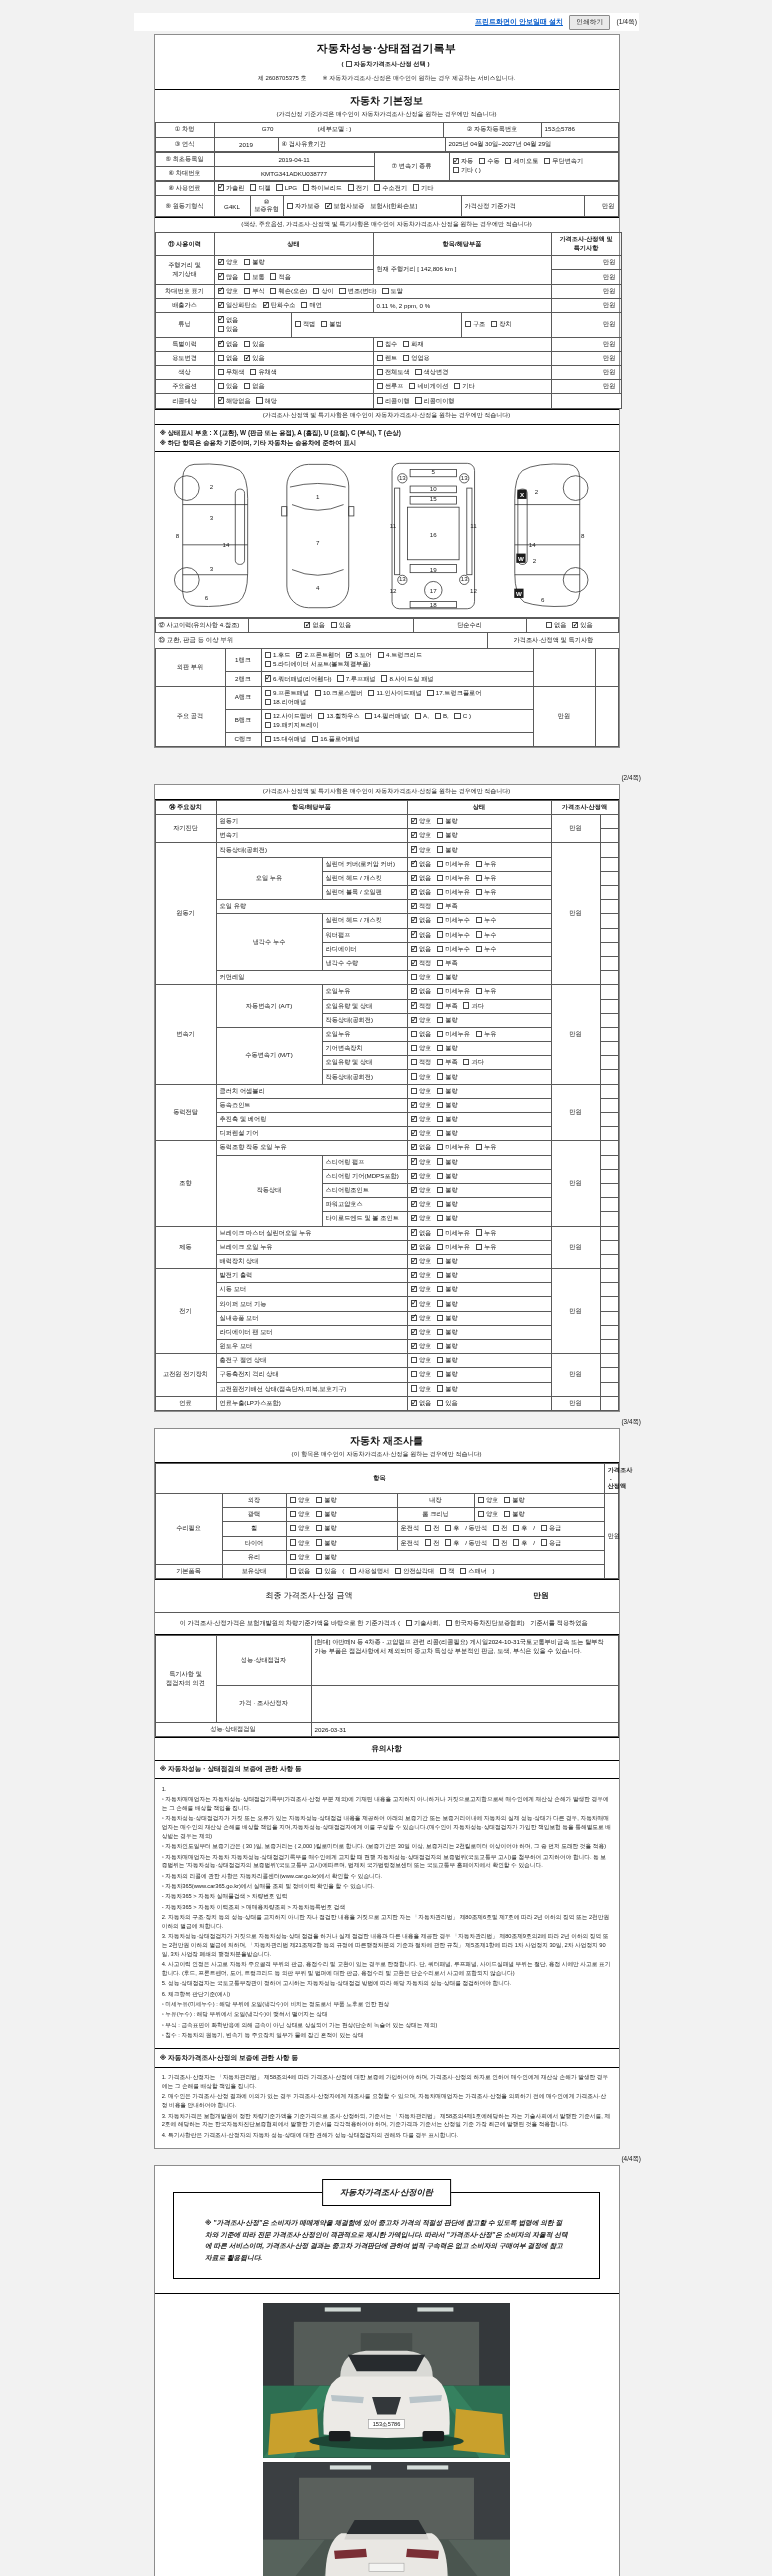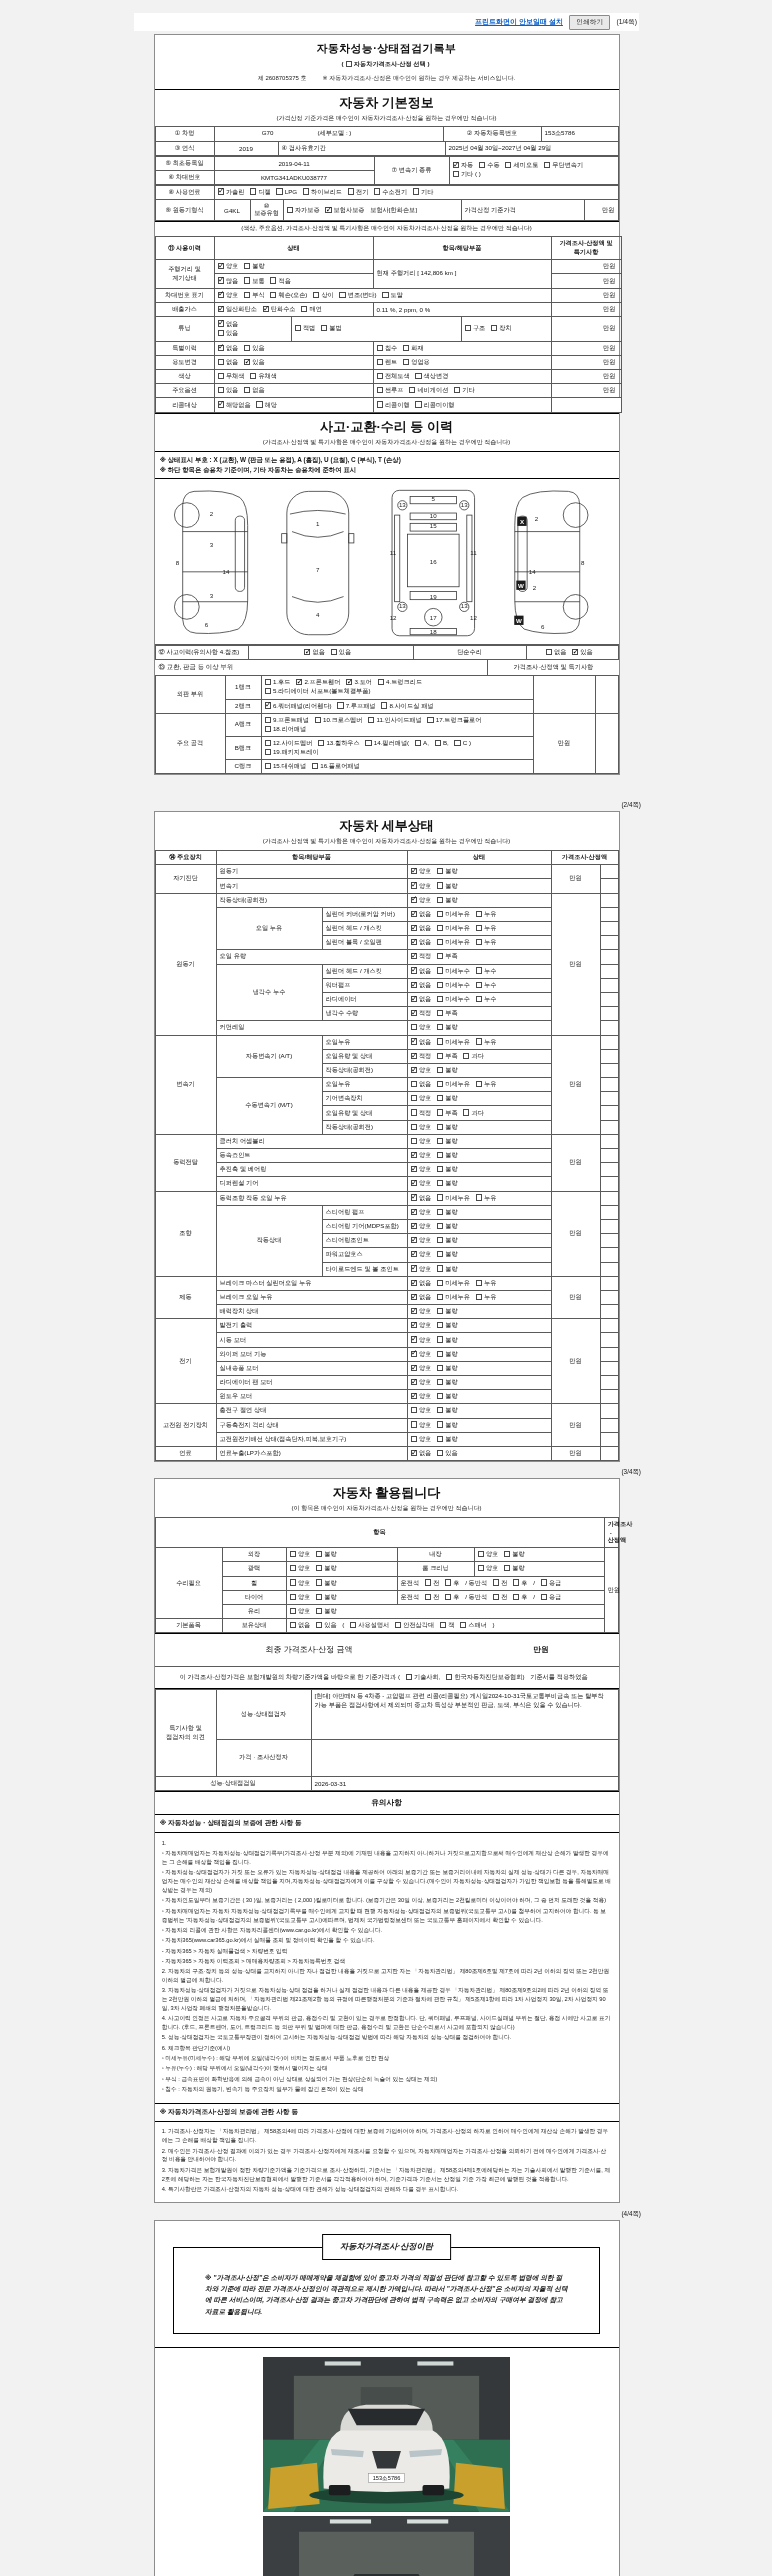--- a/index.html
+++ b/index.html
@@ -20,21 +20,21 @@
   #p2{min-height:580px;margin-bottom:4.1px;}
   #p3{margin-bottom:4.1px;}
   #p4{margin-bottom:10.3px;}
   .doc-head{text-align:center;padding:7.2px 0 5.2px;border-bottom:1px solid #000;}
   .doc-title{font-size:10.8px;font-weight:bold;letter-spacing:0.5px;}
   .doc-sub{font-size:8.2px;font-weight:bold;margin-top:3.1px;}
   .doc-sub .opt{margin-right:2.1px;}
   .doc-meta{font-size:6px;margin-top:5.2px;color:#222;}
   .doc-meta span{margin:0 7.2px;}
   .sec{border-bottom:1px solid #000;}
-  .sec-title{font-size:13px;font-weight:bold;text-align:center;padding:4.6px 0 0.5px;}
+  .sec-title{font-size:10px;font-weight:bold;text-align:center;padding:4.6px 0 0.5px;}
   .sec-note{font-size:6px;text-align:center;padding:1.5px 0 3.6px;}
   table{border-collapse:collapse;width:100%;table-layout:fixed;margin-top:-0.5px;}
   td{border:0.5px solid #5a5a5a;padding:2.1px 3.1px;font-size:6.2px;vertical-align:middle;word-break:keep-all;}
   td.lab{font-weight:normal;text-align:center;background:#fff;}
   td.c{text-align:center;}
   td.l{text-align:left;}
   td.r{text-align:right;}
   td.head{text-align:center;font-weight:bold;}
   td.price{text-align:right;padding-right:5.2px;}
   td.pricec{text-align:center;}
@@ -282,21 +282,20 @@
         <td class="lab">리콜대상</td>
         <td colspan="2"><span class="opt"><span class="cb on"></span><span>해당없음</span></span><span class="opt"><span class="cb"></span><span>해당</span></span></td>
         <td colspan="2"><span class="opt"><span class="cb"></span><span>리콜이행</span></span><span class="opt"><span class="cb"></span><span>리콜미이행</span></span></td>
         <td colspan="2" class="blankcol"></td>
       </tr>
     </tbody>
       </table>
   </div>
 
   <div class="sec" style="border-bottom:none">
-    <div class="sec-title">사고·교환·수리 등 이력</div>
     <div class="sec-note" style="border-bottom:1px solid #000">(가격조사·산정액 및 특기사항은 매수인이 자동차가격조사·산정을 원하는 경우에만 적습니다)</div>
     <div class="legend">
       <div>※ 상태표시 부호 : X (교환), W (판금 또는 용접), A (흠집), U (요철), C (부식), T (손상)</div>
       <div>※ 하단 항목은 승용차 기준이며, 기타 자동차는 승용차에 준하여 표시</div>
     </div>
     <div class="diagwrap">
       <svg width="494" height="155" viewBox="0 0 958 300">
         <g fill="none" stroke="#333" stroke-width="1.5">
 
           <path d="M66,14 Q130,10 155,26 Q170,38 170,80 L170,225 Q170,268 152,281 Q120,292 70,289 Q45,287 44,262 L44,40 Q45,16 66,14 Z"></path>
@@ -430,21 +429,20 @@
         <td><span class="opt"><span class="cb"></span><span>15.대쉬패널</span></span><span class="opt"><span class="cb"></span><span>16.플로어패널</span></span></td>
       </tr>
     </tbody>
       </table>
   </div>
 </div>
 
 <div class="pmarker">(2/4쪽)</div>
 <div class="page" id="p2">
   <div class="sec" style="border-bottom:none">
-    <div class="sec-title">자동차 세부상태</div>
     <div class="sec-note" style="border-bottom:1px solid #000">(가격조사·산정액 및 특기사항은 매수인이 자동차가격조사·산정을 원하는 경우에만 적습니다)</div>
     <table>
       <colgroup>
           <col style="width:61px">
           <col style="width:106px">
           <col style="width:85px">
           <col style="width:144px">
           <col style="width:49px">
           <col>
         </colgroup>
@@ -691,21 +689,21 @@
             <td class="blankcol"></td>
           </tr>
         </tbody>
     </table>
   </div>
 </div>
 
 <div class="pmarker">(3/4쪽)</div>
 <div class="page" id="p3">
   <div class="sec" style="border-bottom:none">
-    <div class="sec-title">자동차 활용됩니다</div>
+    <div class="sec-title">자동차 재조사를</div>
     <div class="sec-note" style="border-bottom:1px solid #000">(이 항목은 매수인이 자동차가격조사·산정을 원하는 경우에만 적습니다)</div>
     <table>
       <colgroup>
           <col style="width:67px">
           <col style="width:64px">
           <col style="width:111px">
           <col style="width:77px">
           <col style="width:130px">
           <col>
         </colgroup>

